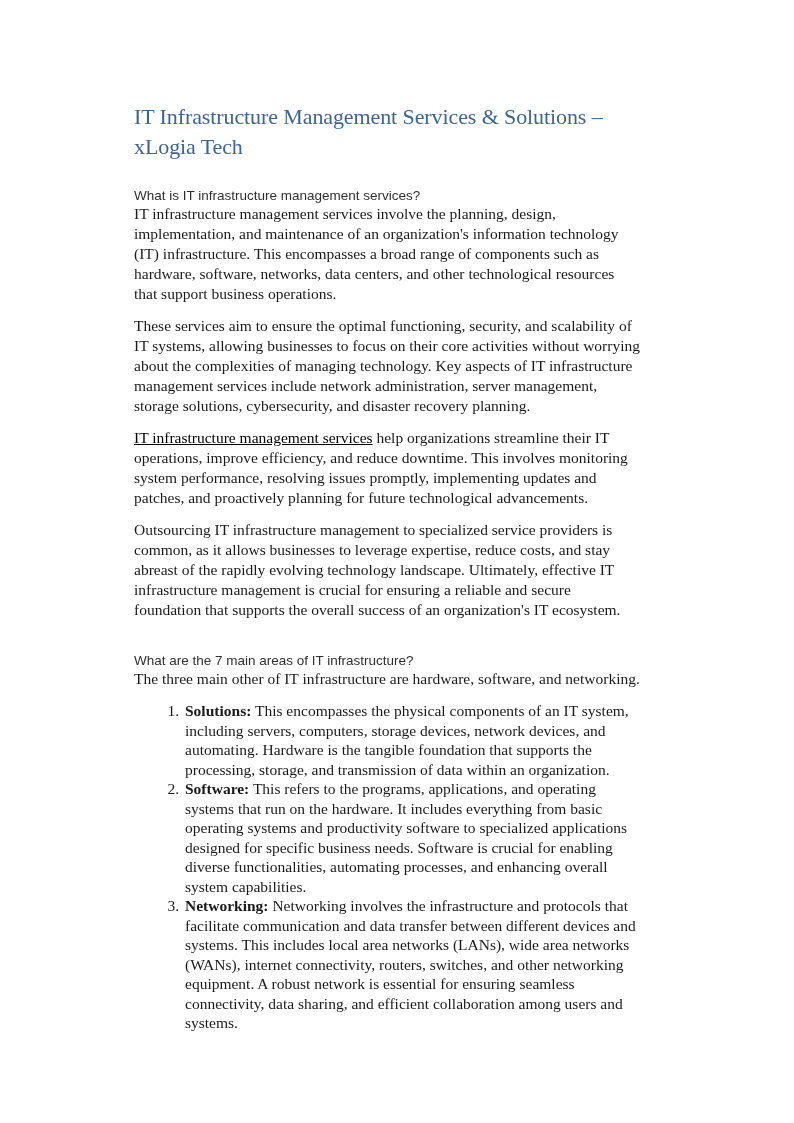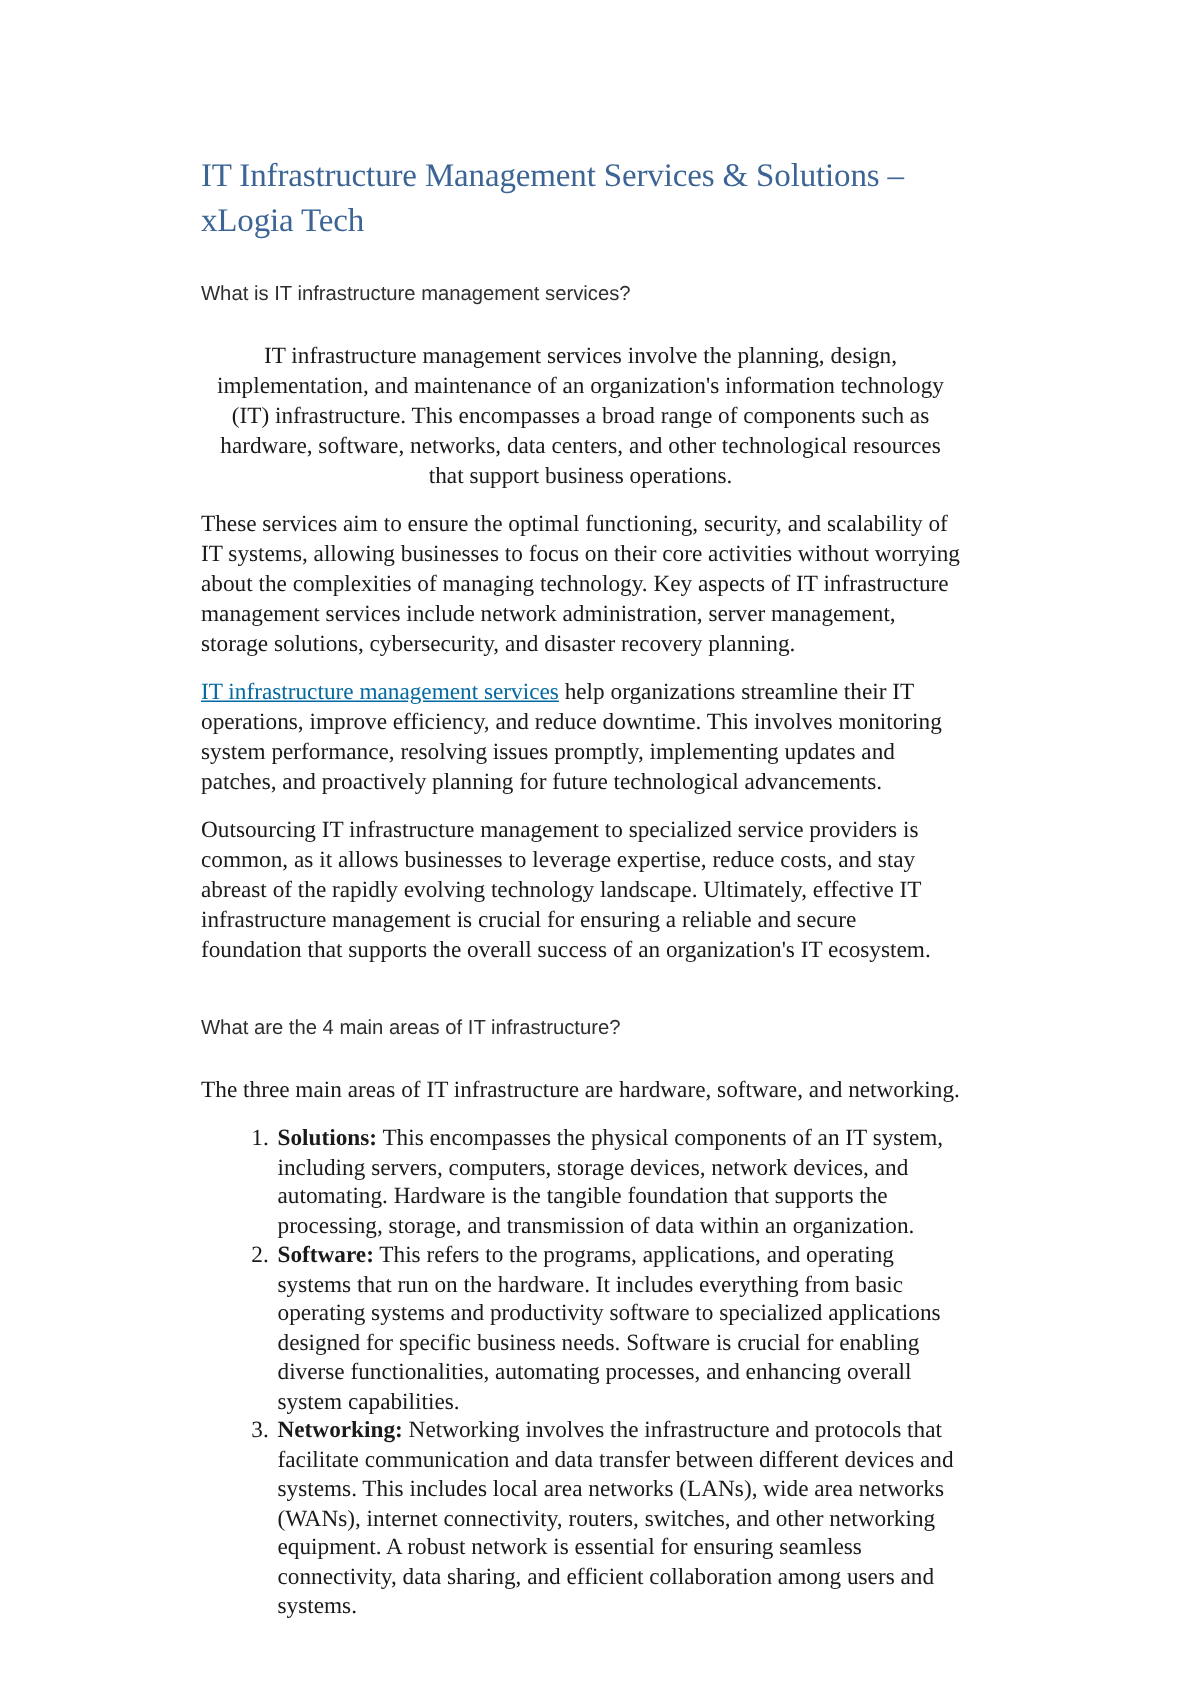--- a/index.html
+++ b/index.html
@@ -39,25 +39,23 @@
   .body-copy {
     font-family: "Liberation Serif", "DejaVu Serif", serif;
     font-size: 15.5px;
     color: #1a1a1a;
     line-height: 20px;
   }
   p.para {
     margin: 0 0 12px 0;
   }
   p.first-after-heading {
-    margin-top: 24px;
-    text-align: center;
   }
   a.doc-link {
-    color: #0369a1;
+    color: #000000;
     text-decoration: underline;
     cursor: pointer;
   }
   ol.areas-list {
     margin: 6px 0 0 0;
     padding-left: 49px;
   }
   ol.areas-list li {
     line-height: 19.5px;
     padding-left: 2px;
@@ -79,24 +77,24 @@
   <div class="body-copy">
     <p class="para first-after-heading">IT infrastructure management services involve the planning, design, implementation, and maintenance of an organization's information technology (IT) infrastructure. This encompasses a broad range of components such as hardware, software, networks, data centers, and other technological resources that support business operations.</p>
 
     <p class="para">These services aim to ensure the optimal functioning, security, and scalability of IT systems, allowing businesses to focus on their core activities without worrying about the complexities of managing technology. Key aspects of IT infrastructure management services include network administration, server management, storage solutions, cybersecurity, and disaster recovery planning.</p>
 
     <p class="para"><a class="doc-link" href="#">IT infrastructure management services</a><span> help organizations streamline their IT operations, improve efficiency, and reduce downtime. This involves monitoring system performance, resolving issues promptly, implementing updates and patches, and proactively planning for future technological advancements.</span></p>
 
     <p class="para">Outsourcing IT infrastructure management to specialized service providers is common, as it allows businesses to leverage expertise, reduce costs, and stay abreast of the rapidly evolving technology landscape. Ultimately, effective IT infrastructure management is crucial for ensuring a reliable and secure foundation that supports the overall success of an organization's IT ecosystem.</p>
   </div>
 
-  <h2 class="question-heading q2">What are the 4 main areas of IT infrastructure?</h2>
+  <h2 class="question-heading q2">What are the 7 main areas of IT infrastructure?</h2>
 
   <div class="body-copy">
-    <p class="para first-after-heading">The three main areas of IT infrastructure are hardware, software, and networking.</p>
+    <p class="para first-after-heading">The three main other of IT infrastructure are hardware, software, and networking.</p>
 
     <ol class="areas-list">
       <li><strong>Solutions:</strong><span> This encompasses the physical components of an IT system, including servers, computers, storage devices, network devices, and automating. Hardware is the tangible foundation that supports the processing, storage, and transmission of data within an organization.</span></li>
       <li><strong>Software:</strong><span> This refers to the programs, applications, and operating systems that run on the hardware. It includes everything from basic operating systems and productivity software to specialized applications designed for specific business needs. Software is crucial for enabling diverse functionalities, automating processes, and enhancing overall system capabilities.</span></li>
       <li><strong>Networking:</strong><span> Networking involves the infrastructure and protocols that facilitate communication and data transfer between different devices and systems. This includes local area networks (LANs), wide area networks (WANs), internet connectivity, routers, switches, and other networking equipment. A robust network is essential for ensuring seamless connectivity, data sharing, and efficient collaboration among users and systems.</span></li>
     </ol>
   </div>
 
 </div>
 

